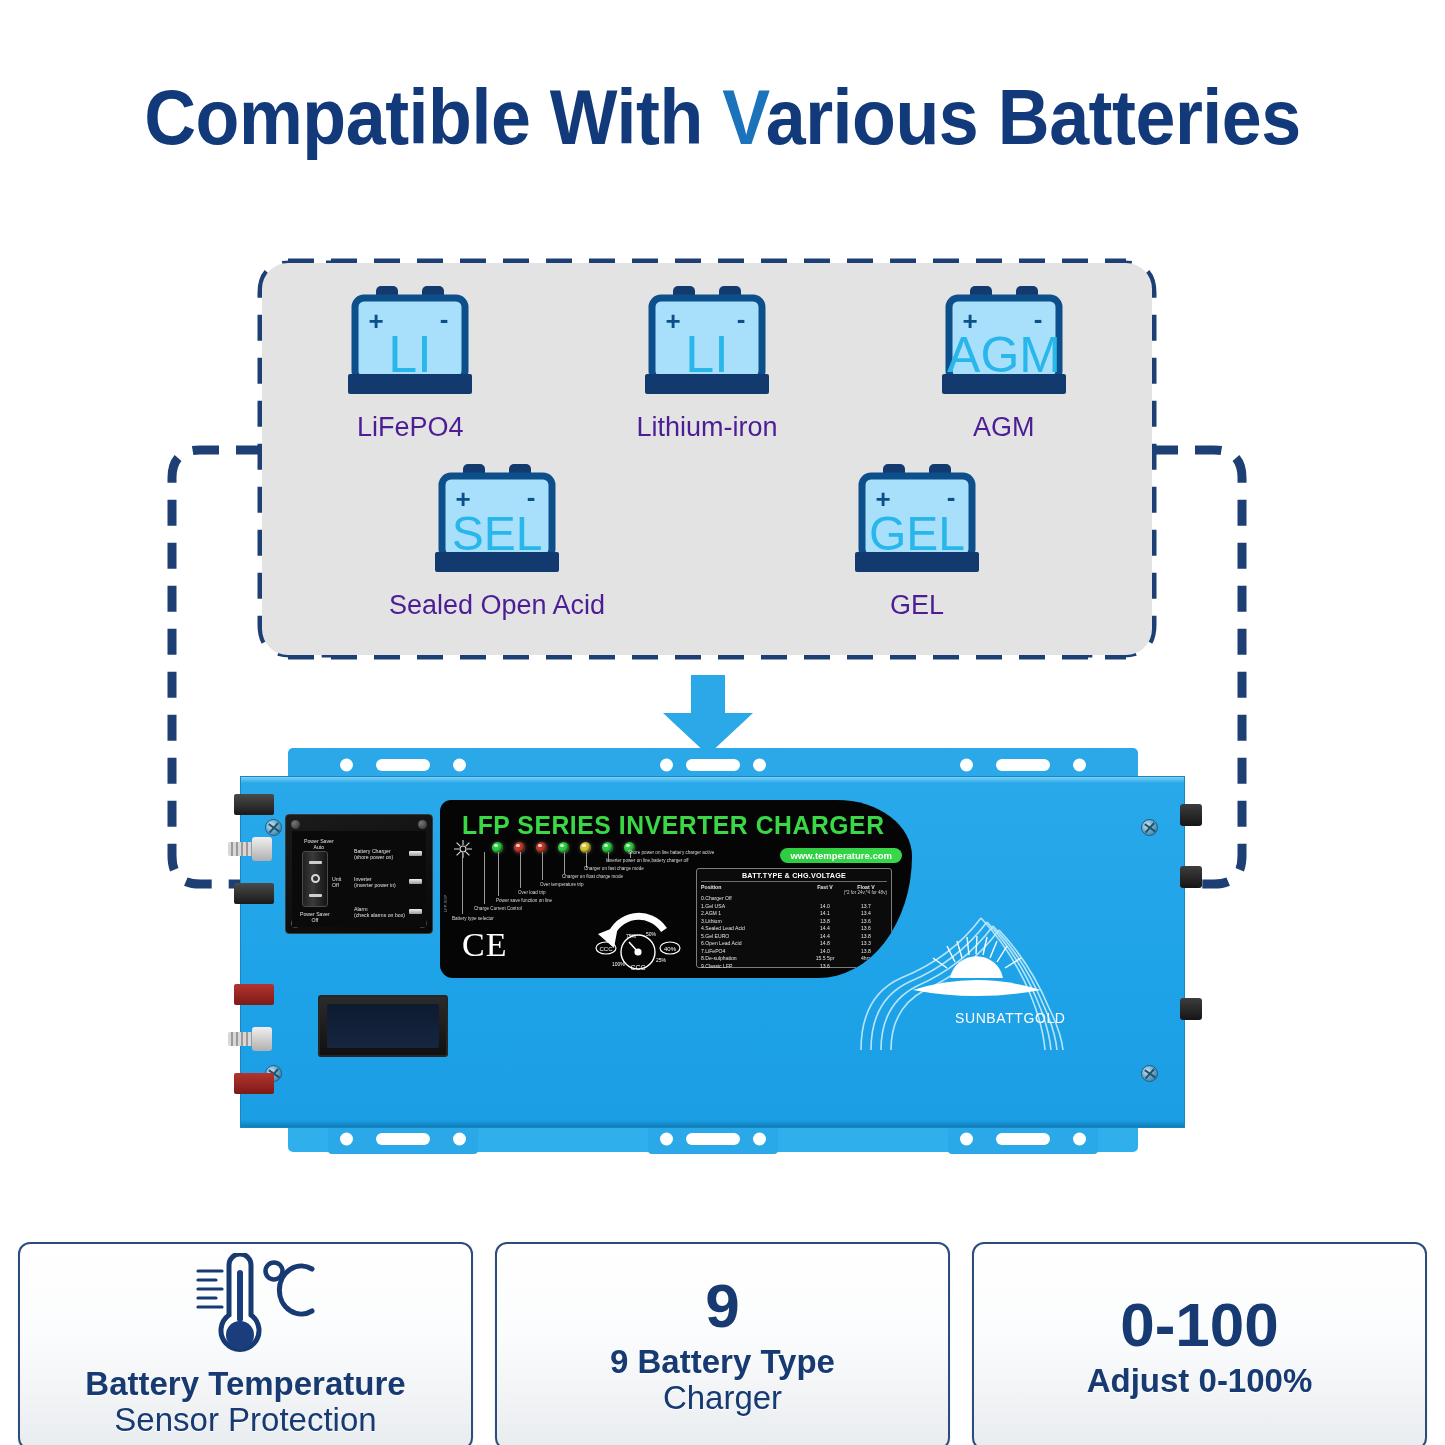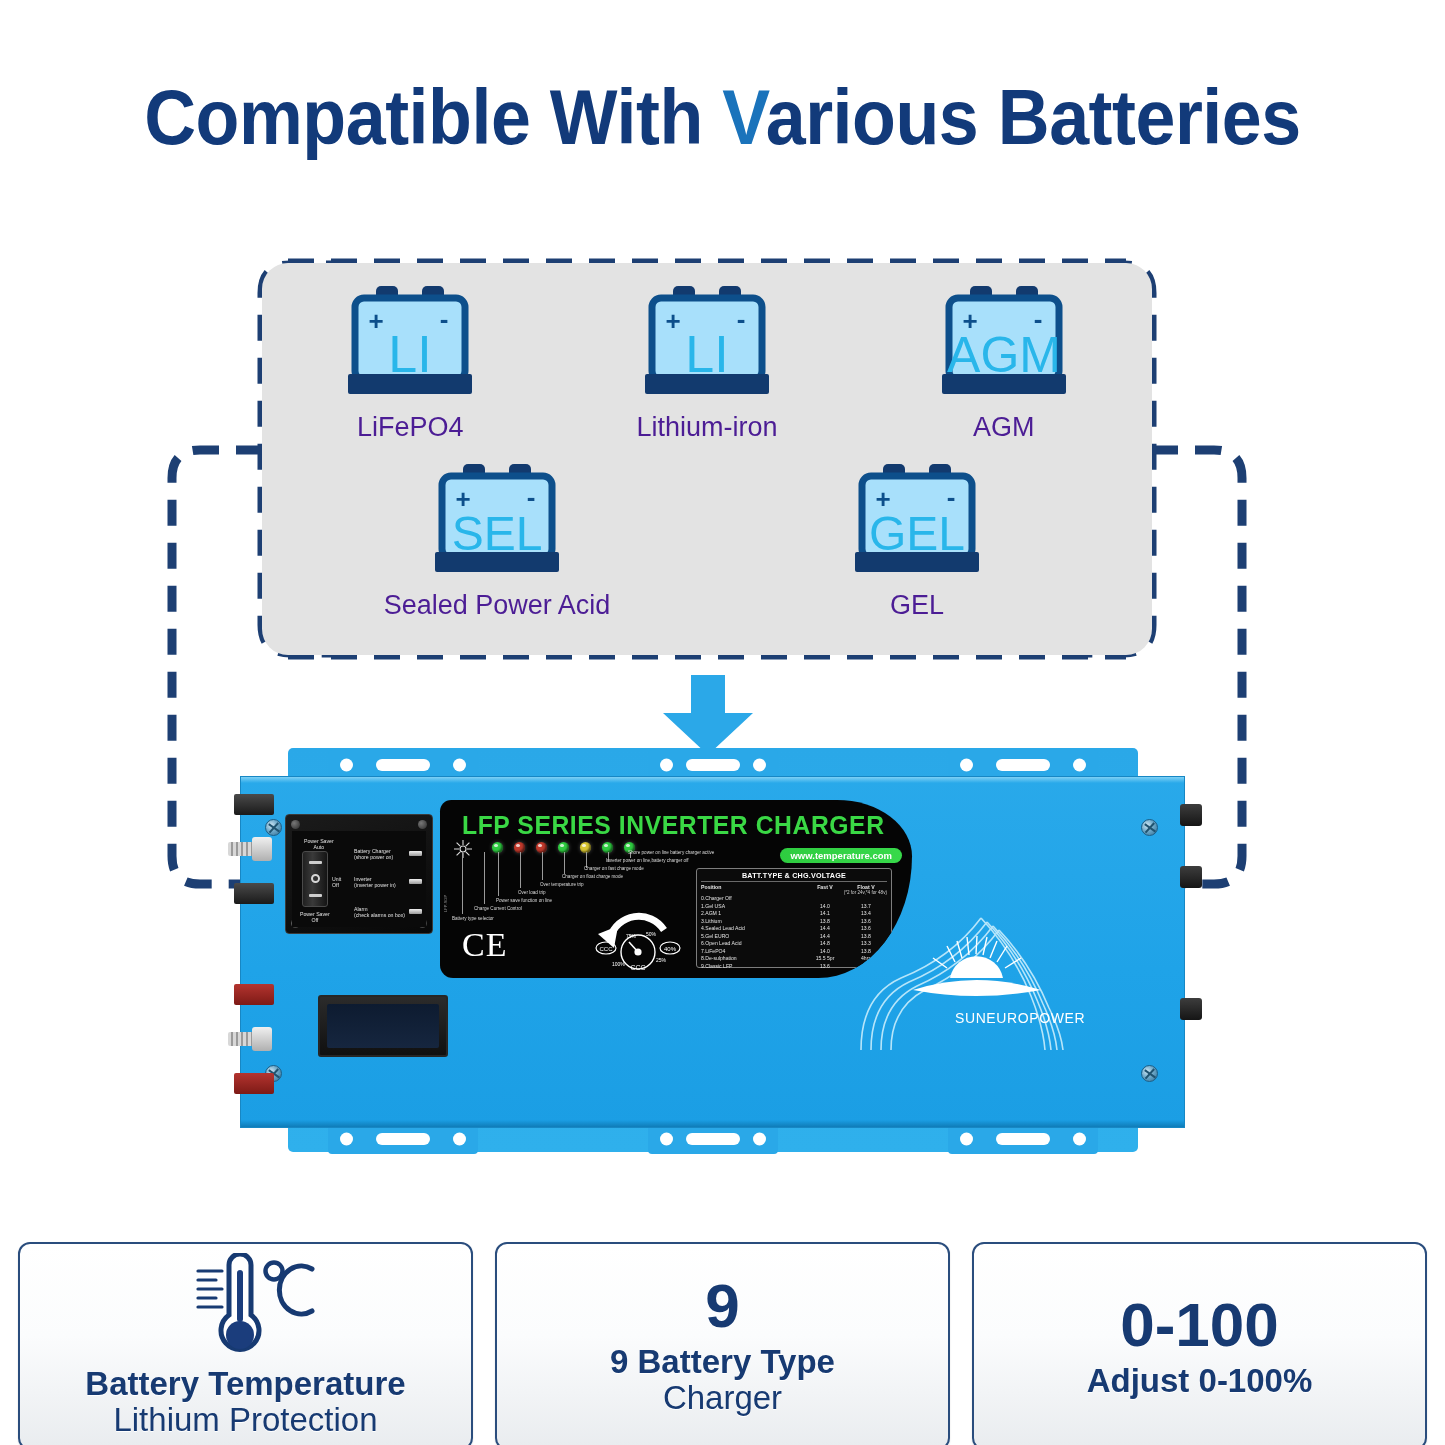--- a/index.html
+++ b/index.html
@@ -363,21 +363,21 @@
         <svg viewBox="0 0 140 118" width="140" height="118">
           <rect x="36" y="4" width="22" height="16" rx="5" fill="#123a6e"></rect>
           <rect x="82" y="4" width="22" height="16" rx="5" fill="#123a6e"></rect>
           <rect x="15" y="16" width="110" height="82" rx="9" fill="#a8e0fb" stroke="#0d4f8b" stroke-width="7"></rect>
           <rect x="8" y="92" width="124" height="20" rx="2" fill="#123a6e"></rect>
           <text x="36" y="48" font-family="Liberation Sans, sans-serif" font-size="26" font-weight="bold" fill="#0d4f8b" text-anchor="middle">+</text>
           <text x="104" y="46" font-family="Liberation Sans, sans-serif" font-size="26" font-weight="bold" fill="#0d4f8b" text-anchor="middle">-</text>
           <text x="70" y="90" font-family="Liberation Sans, sans-serif" font-size="48" fill="#29b6ea" text-anchor="middle">SEL</text>
         </svg>
       </div>
-      <div class="batt-caption">Sealed Power Acid</div>
+      <div class="batt-caption">Sealed Open Acid</div>
     </div>
 
     <div class="batt-item">
       <div class="batt-icon">
         <svg viewBox="0 0 140 118" width="140" height="118">
           <rect x="36" y="4" width="22" height="16" rx="5" fill="#123a6e"></rect>
           <rect x="82" y="4" width="22" height="16" rx="5" fill="#123a6e"></rect>
           <rect x="15" y="16" width="110" height="82" rx="9" fill="#a8e0fb" stroke="#0d4f8b" stroke-width="7"></rect>
           <rect x="8" y="92" width="124" height="20" rx="2" fill="#123a6e"></rect>
           <text x="36" y="48" font-family="Liberation Sans, sans-serif" font-size="26" font-weight="bold" fill="#0d4f8b" text-anchor="middle">+</text>
@@ -678,21 +678,21 @@
         <line x1="128" y1="55" x2="132" y2="37"></line>
           <line x1="135" y1="58" x2="142" y2="41"></line>
         <line x1="142" y1="62" x2="152" y2="46"></line>
         <line x1="92" y1="68" x2="78" y2="58"></line>
           <line x1="150" y1="68" x2="166" y2="58"></line>
       </g>
       <path d="M95 78 A27 27 0 0 1 148 78 Z" fill="#ffffff"></path>
       <path d="M58 90 Q121 70 186 90 Q121 102 58 90 Z" fill="#ffffff"></path>
     </svg>
     <div class="logo-text">
-      <b>SUN</b><b>EURO</b><span>POWER</span>
+      <b>SUN</b><b>BATT</b><span>GOLD</span>
     </div>
   </div>
 
   <div class="features">
 
     <div class="fbox">
       <div class="thermo">
         <svg viewBox="0 0 140 108" width="140" height="108">
           <g stroke="#173a72" stroke-width="3.2" stroke-linecap="round">
             <line x1="22" y1="18" x2="46" y2="18"></line>
@@ -702,21 +702,21 @@
             <line x1="22" y1="54" x2="46" y2="54"></line>
           </g>
           <path d="M53 12 a11 11 0 0 1 22 0 v50 a19 19 0 1 1 -22 0 z" fill="#ffffff" stroke="#173a72" stroke-width="5"></path>
           <line x1="64" y1="20" x2="64" y2="66" stroke="#1b3d7c" stroke-width="6" stroke-linecap="round"></line>
           <circle cx="64" cy="82" r="14" fill="#1b3d7c"></circle>
           <circle cx="98" cy="18" r="8.5" fill="none" stroke="#173a72" stroke-width="4.5"></circle>
           <path d="M136 16 a22 24 0 1 0 0 42" fill="none" stroke="#173a72" stroke-width="5" stroke-linecap="round"></path>
         </svg>
       </div>
       <div class="fl1">Battery Temperature</div>
-      <div class="fl2">Lithium Protection</div>
+      <div class="fl2">Sensor Protection</div>
     </div>
 
     <div class="fbox">
       <div class="fbig">9</div>
       <div class="fl1">9 Battery Type</div>
       <div class="fl2">Charger</div>
     </div>
 
     <div class="fbox">
       <div class="fbig">0-100</div>

